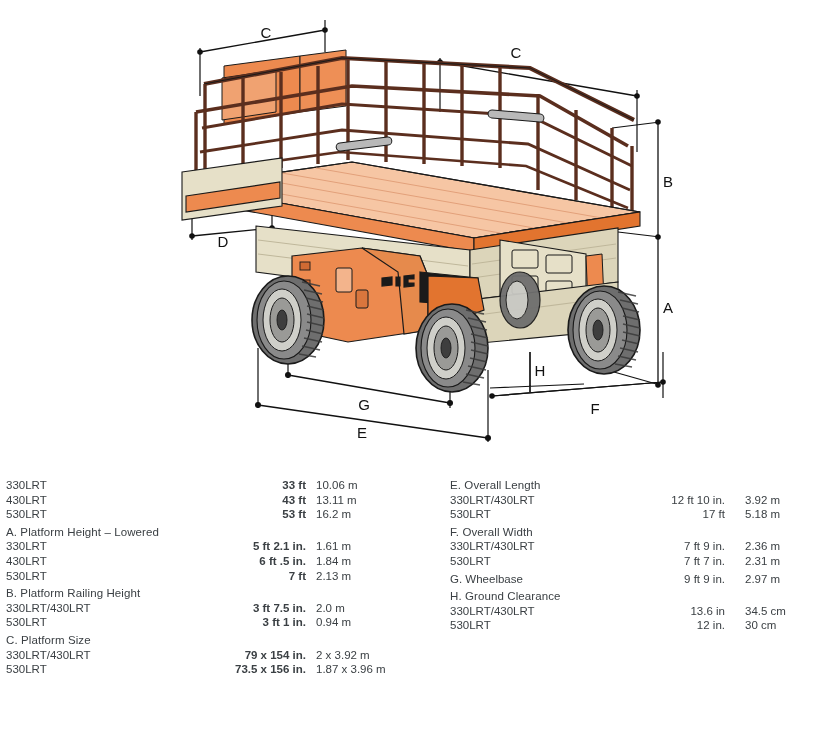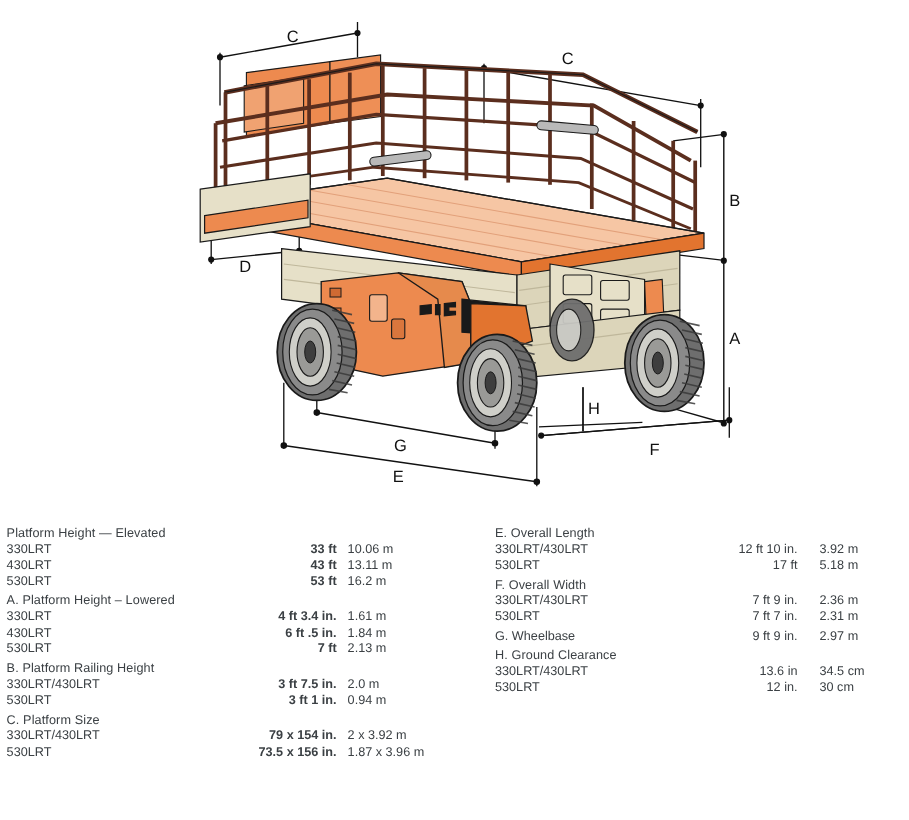--- a/index.html
+++ b/index.html
@@ -251,42 +251,41 @@
       <text x="364" y="410" text-anchor="middle">G</text>
       <text x="595" y="414" text-anchor="middle">F</text>
       <text x="362" y="438" text-anchor="middle">E</text>
     </g>
   </svg>
 </div>
 
 <div id="specs">
   <div class="col left" id="col-left">
       <div class="grp">
-        <div class="hdr">Platform Height — Elevated</div>
         <div class="row">
           <span class="model">330LRT</span>
           <span class="imp">33 ft</span>
           <span class="met">10.06 m</span>
         </div>
         <div class="row">
           <span class="model">430LRT</span>
           <span class="imp">43 ft</span>
           <span class="met">13.11 m</span>
         </div>
         <div class="row">
           <span class="model">530LRT</span>
           <span class="imp">53 ft</span>
           <span class="met">16.2 m</span>
         </div>
       </div>
       <div class="grp">
         <div class="hdr">A. Platform Height – Lowered</div>
         <div class="row">
           <span class="model">330LRT</span>
-          <span class="imp">4 ft 3.4 in.</span>
+          <span class="imp">5 ft 2.1 in.</span>
           <span class="met">1.61 m</span>
         </div>
         <div class="row">
           <span class="model">430LRT</span>
           <span class="imp">6 ft .5 in.</span>
           <span class="met">1.84 m</span>
         </div>
         <div class="row">
           <span class="model">530LRT</span>
           <span class="imp">7 ft</span>

